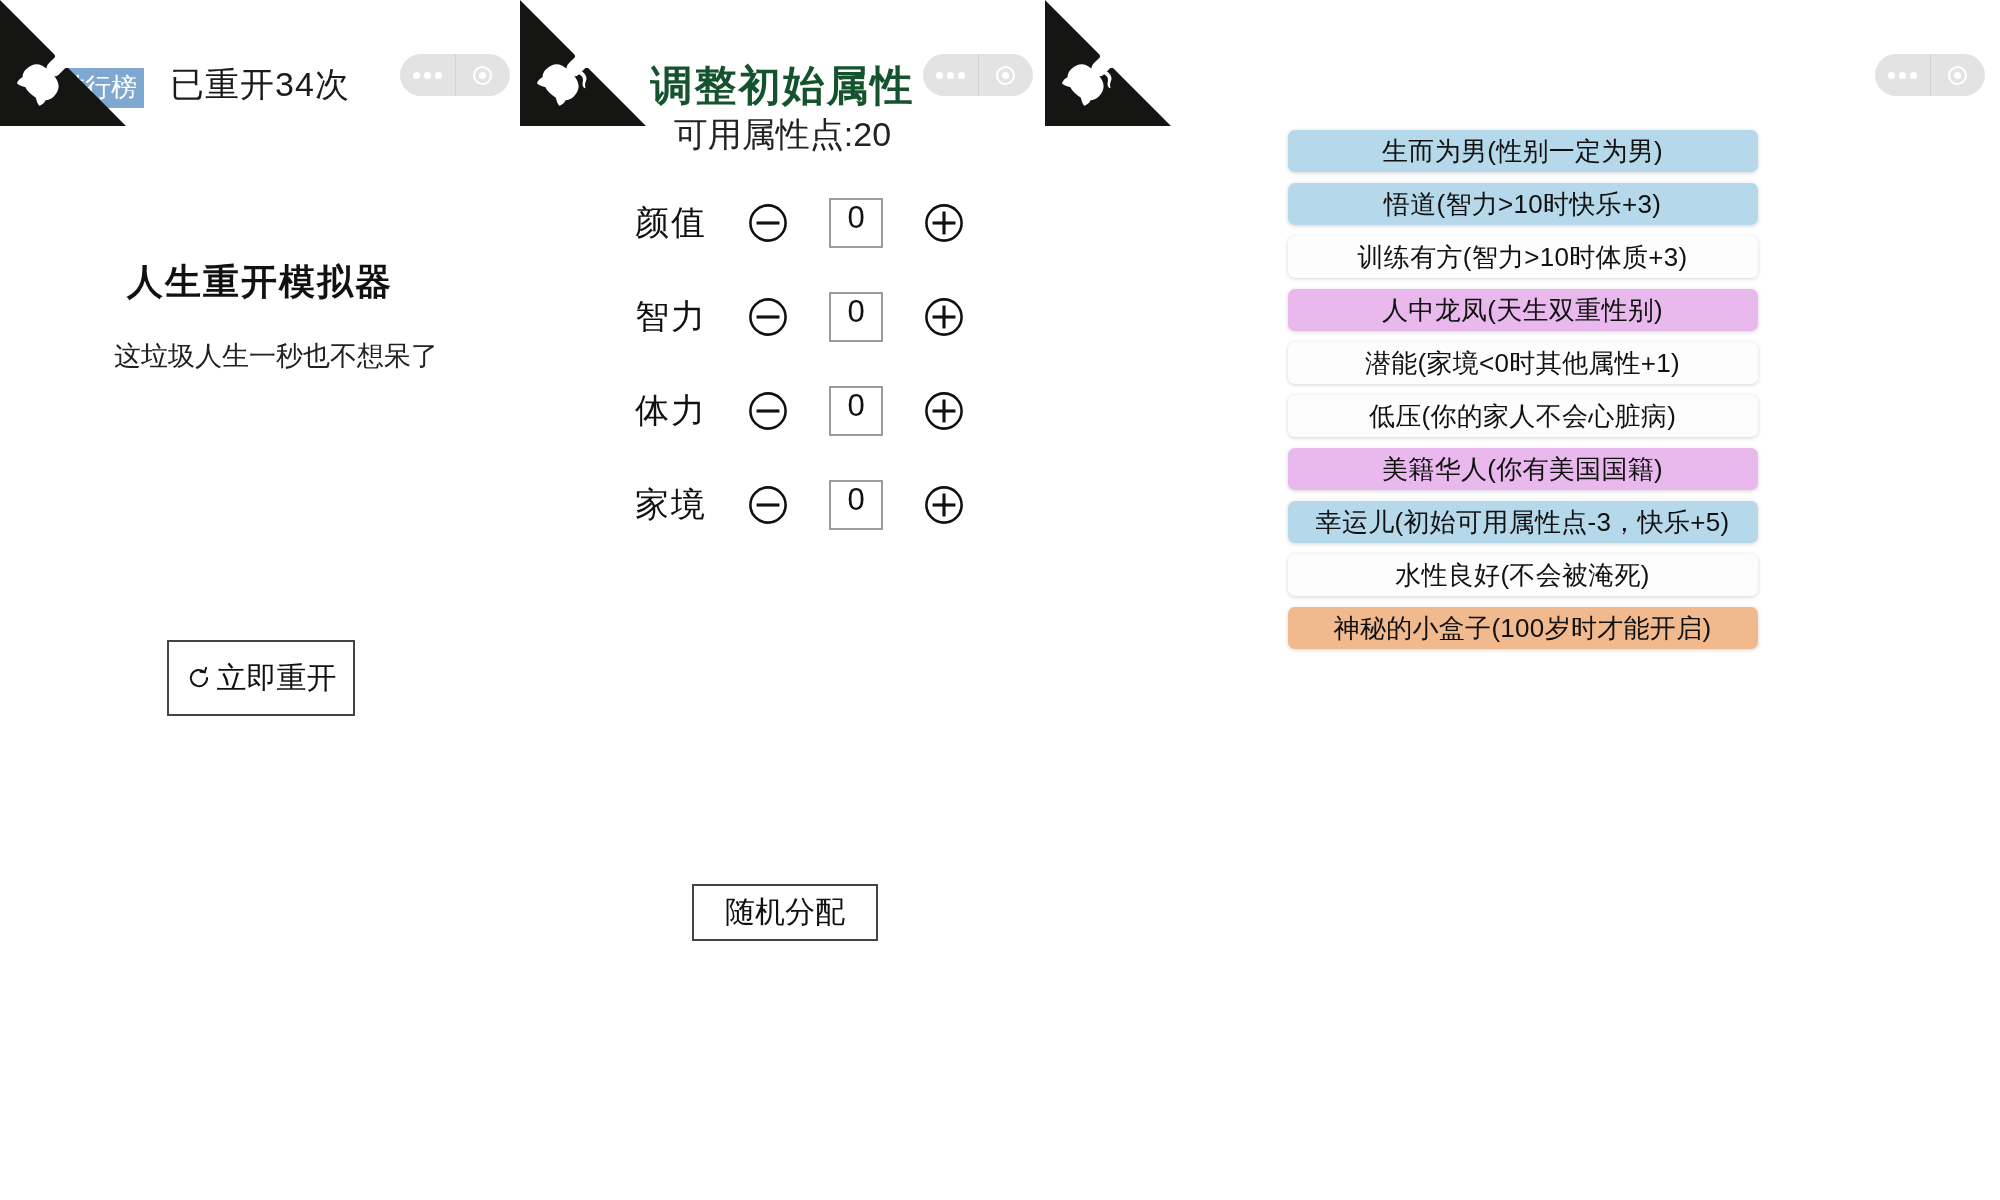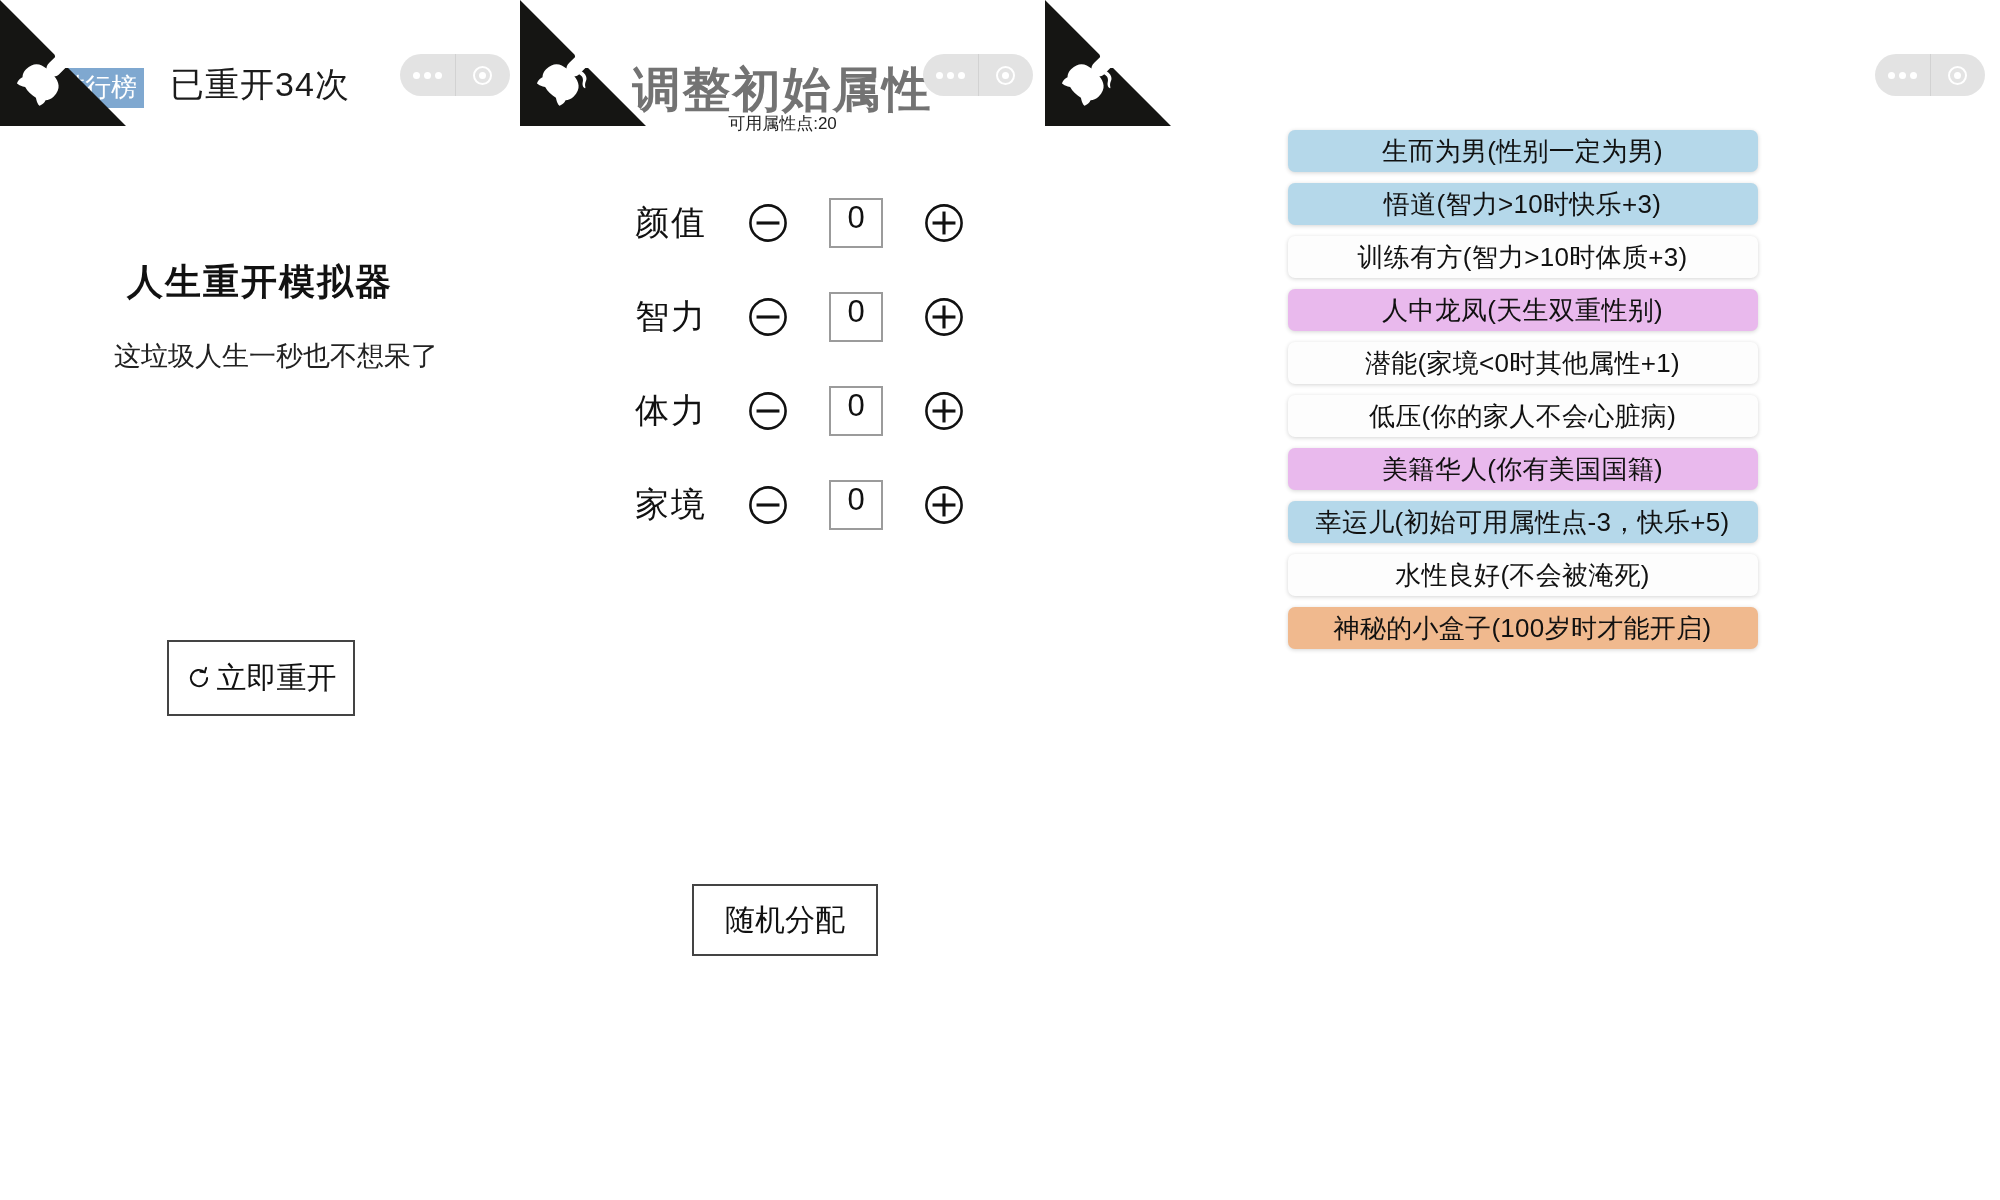--- a/index.html
+++ b/index.html
@@ -169,32 +169,32 @@
   }
   .reload-icon svg { display: block; width: 26px; height: 26px; }
 
   
   .p2-title {
     position: absolute;
     left: 0;
     right: 0;
     top: 58px;
     text-align: center;
-    font-size: 48px;
+    font-size: 42px;
     font-weight: bold;
     letter-spacing: 2px;
-    color: #737373;
+    color: #14532d;
   }
   .p2-points {
     position: absolute;
     left: 0;
     right: 0;
     top: 112px;
     text-align: center;
-    font-size: 17px;
+    font-size: 34px;
     color: #222222;
   }
   .attr-list {
     position: absolute;
     left: 0;
     right: 0;
     top: 176px;
   }
   .attr-row {
     display: flex;
@@ -233,21 +233,21 @@
     color: #111111;
     font-family: inherit;
     box-sizing: border-box;
     padding: 0;
   }
   .random-btn {
     position: absolute;
     left: 172px;
     top: 884px;
     width: 186px;
-    height: 72px;
+    height: 57px;
     border: 2px solid #444444;
     background: #ffffff;
     font-size: 30px;
     color: #111111;
     box-sizing: border-box;
     cursor: pointer;
     font-family: Liberation Sans, sans-serif;
   }
 
   

